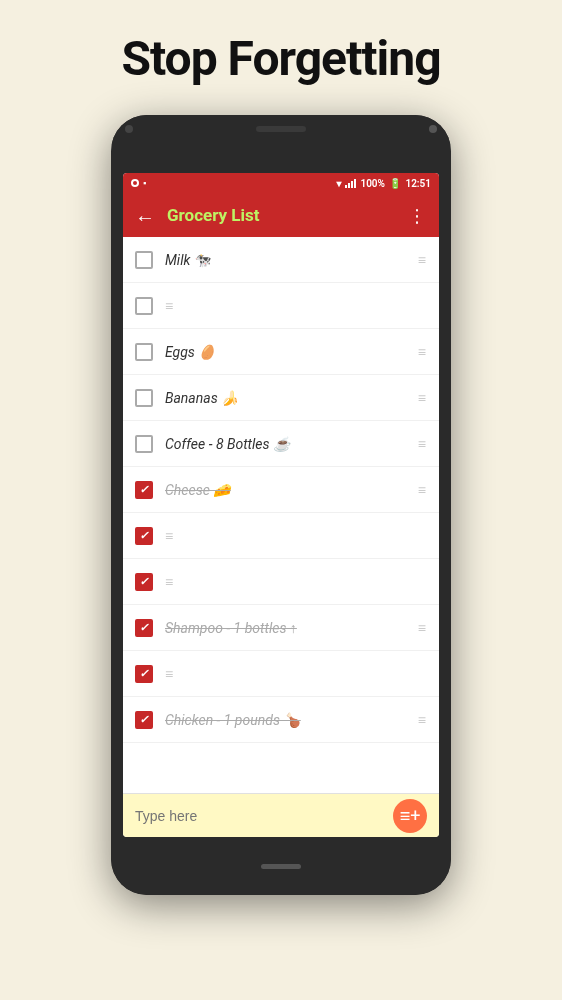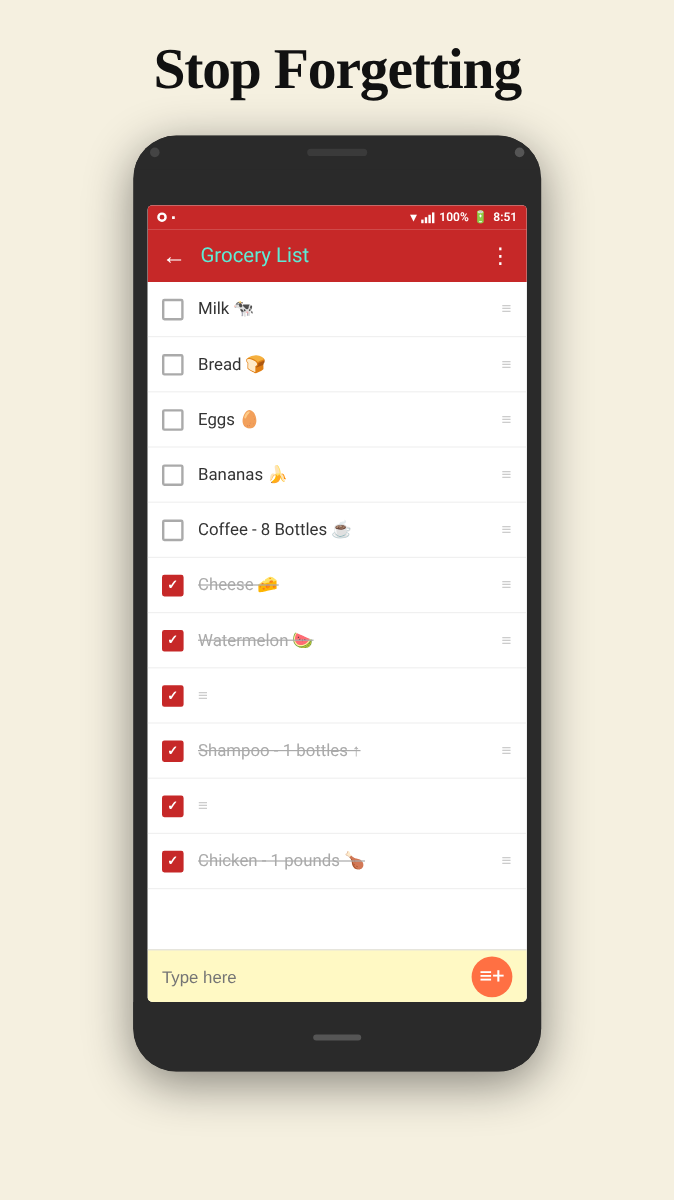--- a/index.html
+++ b/index.html
@@ -16,21 +16,20 @@
     }
 
     .headline {
       font-size: 48px;
       font-weight: 700;
       color: #111;
       text-align: center;
       margin-top: 30px;
       margin-bottom: 28px;
       letter-spacing: -1px;
-      font-family: Liberation Serif, serif;
     }
 
     .phone-wrapper {
       position: relative;
       width: 340px;
       height: 780px;
     }
 
     .phone-body {
       position: absolute;
@@ -158,37 +157,38 @@
     }
 
     .app-bar-back {
       color: #fff;
       font-size: 20px;
       cursor: pointer;
     }
 
     .app-bar-title {
       flex: 1;
-      color: #5eead4;
+      color: #bef264;
       font-size: 17px;
-      font-weight: 400;
+      font-weight: 700;
     }
 
     .app-bar-menu {
       color: #fff;
       font-size: 18px;
       cursor: pointer;
       letter-spacing: 1px;
     }
 
     
     .grocery-list {
       flex: 1;
       overflow-y: auto;
       background: #fff;
+      font-style: italic;
     }
 
     .list-item {
       display: flex;
       align-items: center;
       padding: 10px 12px;
       border-bottom: 1px solid #f0f0f0;
       min-height: 46px;
     }
 
@@ -298,40 +298,39 @@
           <span>▾</span>
 
           <div class="signal-icon">
             <div class="signal-bar" style="height:3px;"></div>
             <div class="signal-bar" style="height:5px;"></div>
             <div class="signal-bar" style="height:7px;"></div>
             <div class="signal-bar" style="height:9px;"></div>
           </div>
           <span>100%</span>
           <span>🔋</span>
-          <span>8:51</span>
+          <span>12:51</span>
         </div>
       </div>
 
       <div class="app-bar">
         <span class="app-bar-back">←</span>
         <span class="app-bar-title">Grocery List</span>
         <span class="app-bar-menu">⋮</span>
       </div>
 
       <div class="grocery-list" id="grocery-list">
 
       <div class="list-item">
             <div class="list-item-checkbox"></div>
             <span class="list-item-label">Milk 🐄</span>
             <span class="list-item-drag">≡</span>
           </div>
           <div class="list-item">
             <div class="list-item-checkbox"></div>
-            <span class="list-item-label">Bread 🍞</span>
             <span class="list-item-drag">≡</span>
           </div>
           <div class="list-item">
             <div class="list-item-checkbox"></div>
             <span class="list-item-label">Eggs 🥚</span>
             <span class="list-item-drag">≡</span>
           </div>
           <div class="list-item">
             <div class="list-item-checkbox"></div>
             <span class="list-item-label">Bananas 🍌</span>
@@ -342,21 +341,20 @@
             <span class="list-item-label">Coffee - 8 Bottles ☕</span>
             <span class="list-item-drag">≡</span>
           </div>
           <div class="list-item">
             <div class="list-item-checkbox checked"></div>
             <span class="list-item-label strikethrough">Cheese 🧀</span>
             <span class="list-item-drag">≡</span>
           </div>
           <div class="list-item">
             <div class="list-item-checkbox checked"></div>
-            <span class="list-item-label strikethrough">Watermelon 🍉</span>
             <span class="list-item-drag">≡</span>
           </div>
           <div class="list-item">
             <div class="list-item-checkbox checked"></div>
             <span class="list-item-drag">≡</span>
           </div>
           <div class="list-item">
             <div class="list-item-checkbox checked"></div>
             <span class="list-item-label strikethrough">Shampoo - 1 bottles ↑</span>
             <span class="list-item-drag">≡</span>

